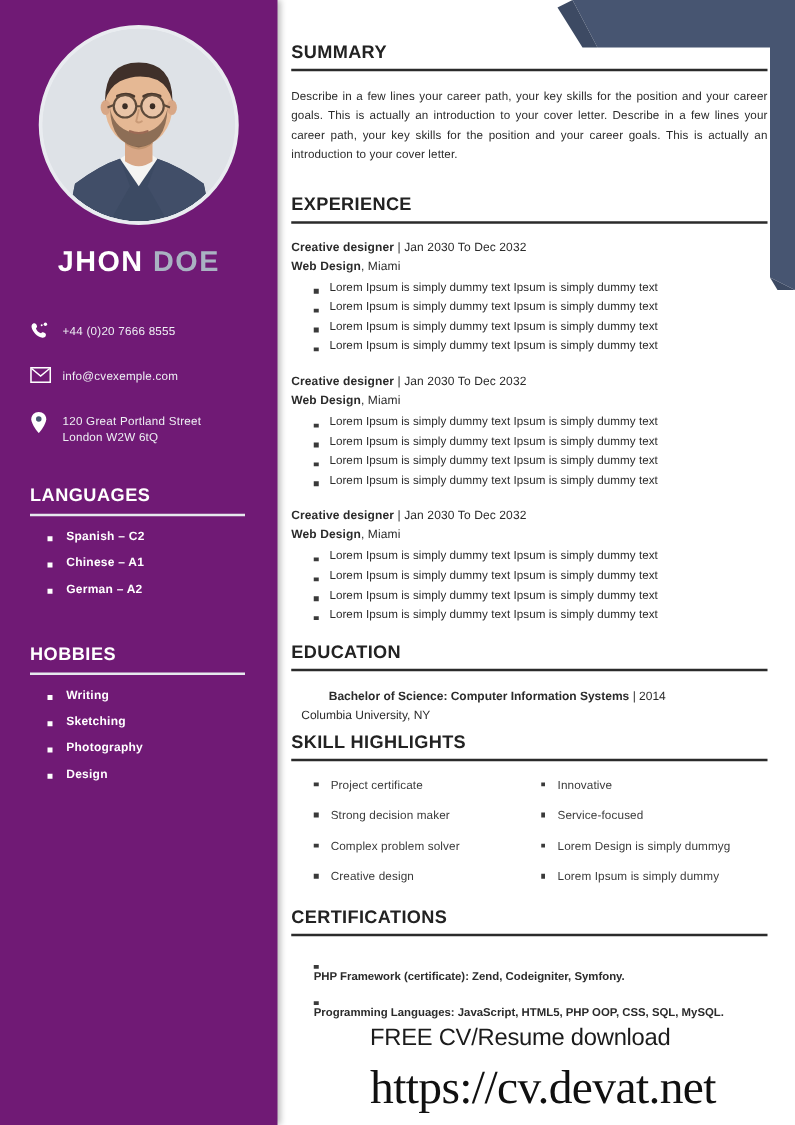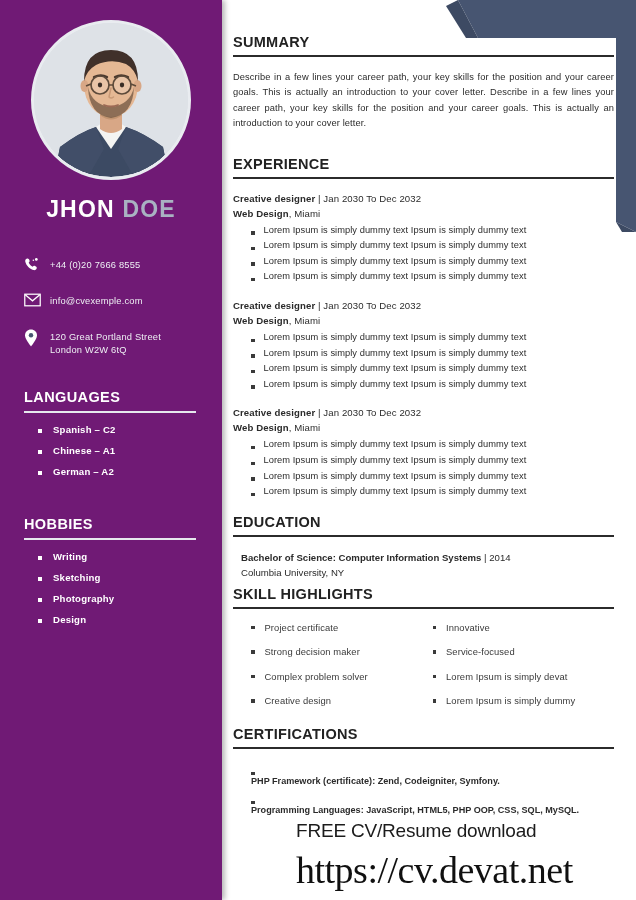--- a/index.html
+++ b/index.html
@@ -226,21 +226,21 @@
     width: 3.5px;
     height: 3.5px;
     flex: 0 0 3.5px;
   }
 
   .edu-line1 {
     font-size: 9.6px;
     color: #2b2b2b;
     line-height: 15px;
   }
-  .edu-line1 b { font-weight: bold; }
+  .edu-line1 b { font-weight: bold; margin-left: 22px; }
   .edu-line2 {
     font-size: 9.6px;
     color: #2b2b2b;
     line-height: 15px;
   }
 
   .skills-grid {
     display: flex;
     padding-left: 18px;
   }
@@ -597,21 +597,21 @@
           <div class="li">
               <span class="sq-bullet dark"></span>
               <span>Innovative</span>
             </div>
           <div class="li">
               <span class="sq-bullet dark"></span>
               <span>Service-focused</span>
             </div>
           <div class="li">
               <span class="sq-bullet dark"></span>
-              <span>Lorem Ipsum is simply devat</span>
+              <span>Lorem Design is simply dummyg</span>
             </div>
           <div class="li">
               <span class="sq-bullet dark"></span>
               <span>Lorem Ipsum is simply dummy</span>
             </div>
         </div>
       </div>
     </div>
 
     <div style="margin-top:6px;">

